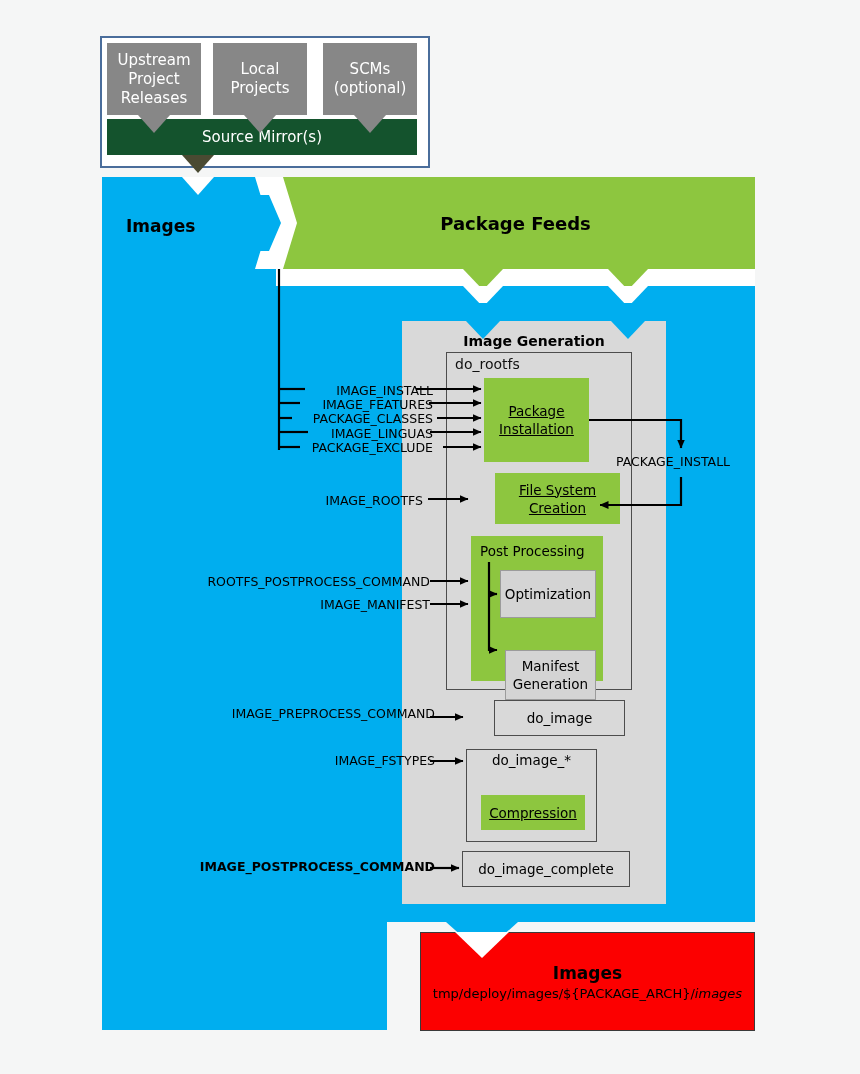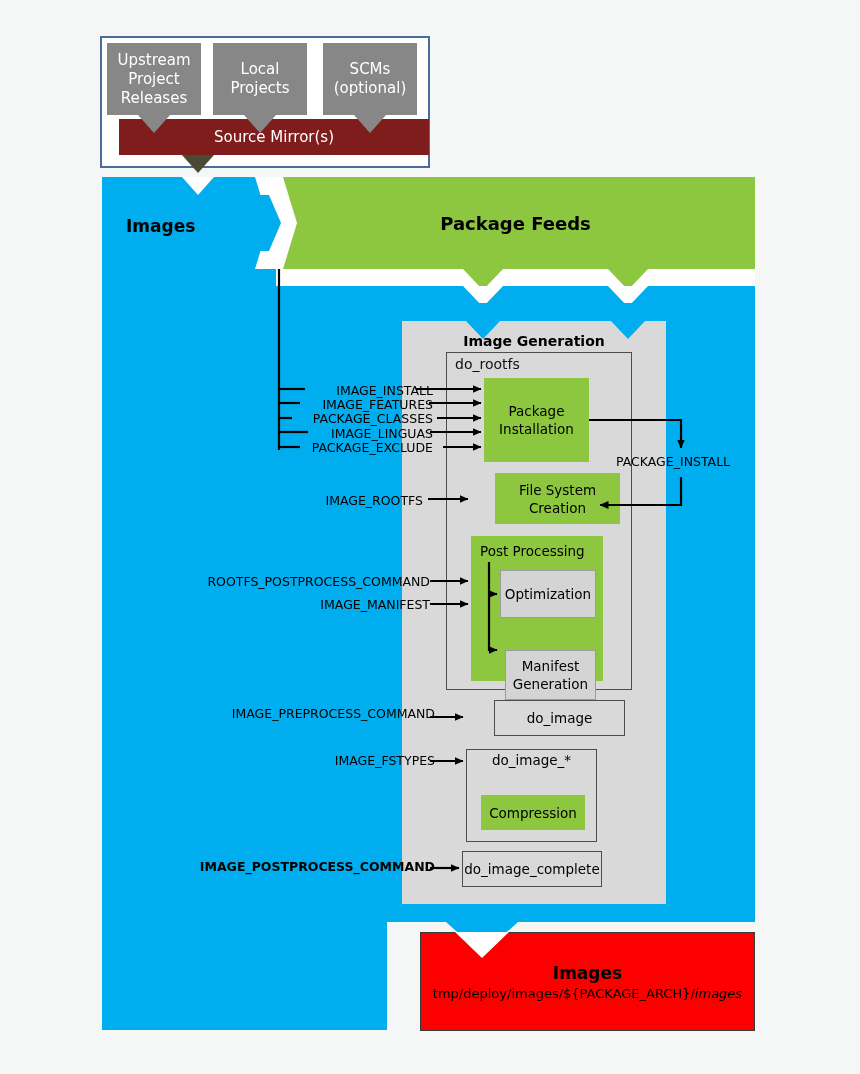--- a/index.html
+++ b/index.html
@@ -7,22 +7,22 @@
   #stage{position:absolute;left:0;top:0;width:860px;height:1074px;}
   .abs{position:absolute;box-sizing:border-box;}
 
   
   #source-panel{left:100px;top:36px;width:330px;height:132px;background:#ffffff;border:2px solid #4a6d9b;}
   .src-box{background:#878787;color:#ffffff;display:flex;align-items:center;justify-content:center;
            text-align:center;font-size:15px;line-height:19px;}
   #src-upstream{left:107px;top:43px;width:94px;height:72px;}
   #src-local{left:213px;top:43px;width:94px;height:72px;}
   #src-scms{left:323px;top:43px;width:94px;height:72px;}
-  #source-mirror{left:107px;top:119px;width:310px;height:36px;background:#7f1d1d;color:#fff;
-                 display:flex;align-items:center;justify-content:center;font-size:15px;margin-left:12px;}
+  #source-mirror{left:107px;top:119px;width:310px;height:36px;background:#14532d;color:#fff;
+                 display:flex;align-items:center;justify-content:center;font-size:15px;}
 
   
   #bitbake-region{left:102px;top:177px;width:653px;height:745px;background:#00aeef;}
   #bitbake-region-lower{left:102px;top:922px;width:285px;height:108px;background:#00aeef;}
   #bitbake-label{left:126px;top:214px;width:140px;height:24px;color:#000;font-weight:bold;font-size:17px;
                  display:flex;align-items:center;}
 
   #pkgfeeds{left:276px;top:177px;width:479px;height:92px;background:#8dc63f;}
   #pkgfeeds-label{left:276px;top:177px;width:479px;height:92px;display:flex;align-items:center;
                   justify-content:center;font-weight:bold;font-size:18px;color:#000;}
@@ -35,38 +35,38 @@
   
   #imggen{left:402px;top:321px;width:264px;height:583px;background:#d9d9d9;}
   #imggen-title{left:402px;top:330px;width:264px;height:22px;display:flex;align-items:center;
                 justify-content:center;font-weight:bold;font-size:14px;color:#000;}
 
   
   #do-rootfs{left:446px;top:352px;width:186px;height:338px;border:1px solid #4d4d4d;background:transparent;}
   #do-rootfs-label{left:455px;top:356px;width:120px;height:18px;font-size:14px;color:#111;}
 
   .green{background:#8dc63f;color:#000;display:flex;flex-direction:column;align-items:center;
-         justify-content:center;text-align:center;font-size:13.5px;line-height:18px;}
+         justify-content:center;text-align:center;font-size:13.5px;line-height:18px;text-decoration:underline;}
   .graybox{background:#d4d4d4;border:1px solid #9b9b9b;color:#000;display:flex;flex-direction:column;
            align-items:center;justify-content:center;text-align:center;font-size:13.5px;line-height:18px;}
   .plainbox{background:#d9d9d9;border:1px solid #4d4d4d;color:#000;font-size:13.5px;}
 
   #pkg-install-box{left:484px;top:378px;width:105px;height:84px;}
   #fs-creation-box{left:471px;top:473px;width:125px;height:51px;margin-left:24px;}
 
   #postproc-box{left:471px;top:536px;width:132px;height:145px;background:#8dc63f;}
   #postproc-label{left:480px;top:543px;width:120px;height:18px;font-size:13.5px;color:#000;}
   #optimization-box{left:500px;top:570px;width:96px;height:48px;}
   #manifest-box{left:505px;top:650px;width:91px;height:50px;}
 
   #do-image-box{left:466px;top:700px;width:131px;height:36px;display:flex;align-items:center;justify-content:center;margin-left:28px;}
   #do-image-star-box{left:466px;top:749px;width:131px;height:93px;}
   #do-image-star-label{left:466px;top:752px;width:131px;height:20px;text-align:center;font-size:13.5px;color:#000;}
   #compression-box{left:481px;top:795px;width:104px;height:35px;}
-  #do-image-complete-box{left:462px;top:851px;width:140px;height:36px;display:flex;align-items:center;justify-content:center;}
+  #do-image-complete-box{left:462px;top:851px;width:168px;height:36px;display:flex;align-items:center;justify-content:center;}
 
   
   #images-box{left:420px;top:932px;width:335px;height:99px;background:#fc0000;border:1px solid #3a3a3a;
               display:flex;flex-direction:column;align-items:center;justify-content:center;}
   #images-title{font-weight:bold;font-size:17px;color:#000;margin-bottom:3px;}
   #images-path{font-size:13px;color:#000;}
   #images-path i{font-style:italic;}
 
   
   .varlabel{color:#000;font-size:12.5px;text-align:right;white-space:nowrap;line-height:14px;}

